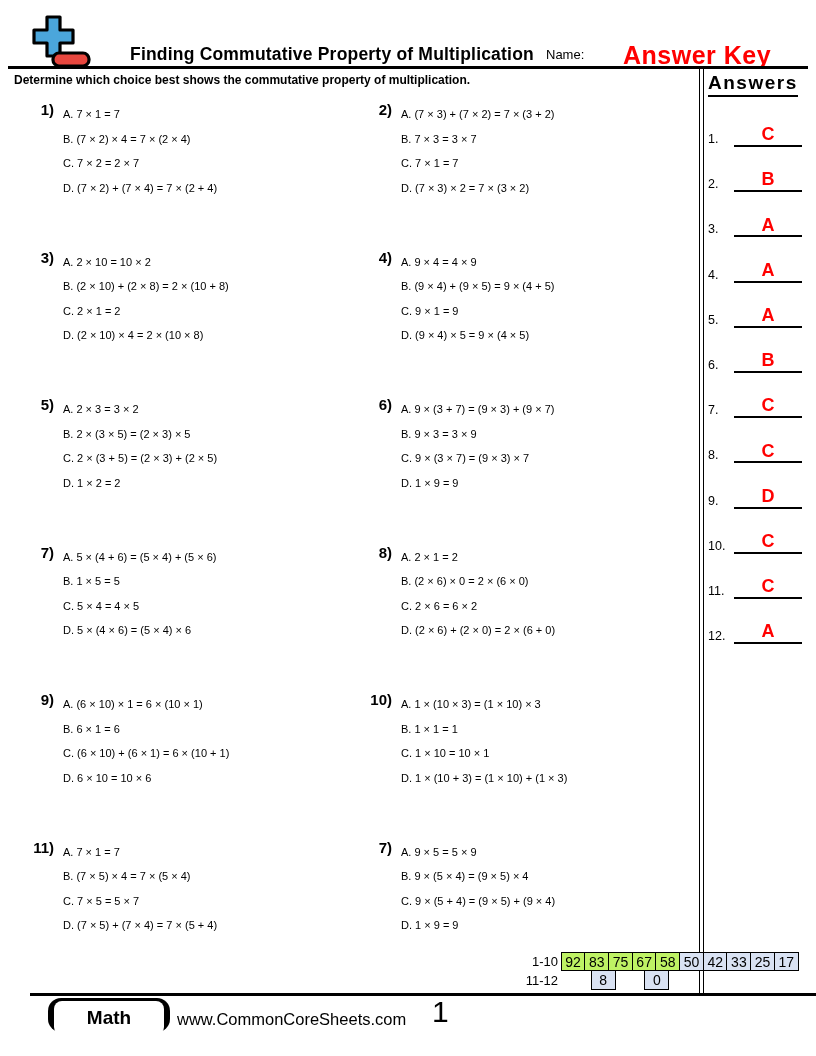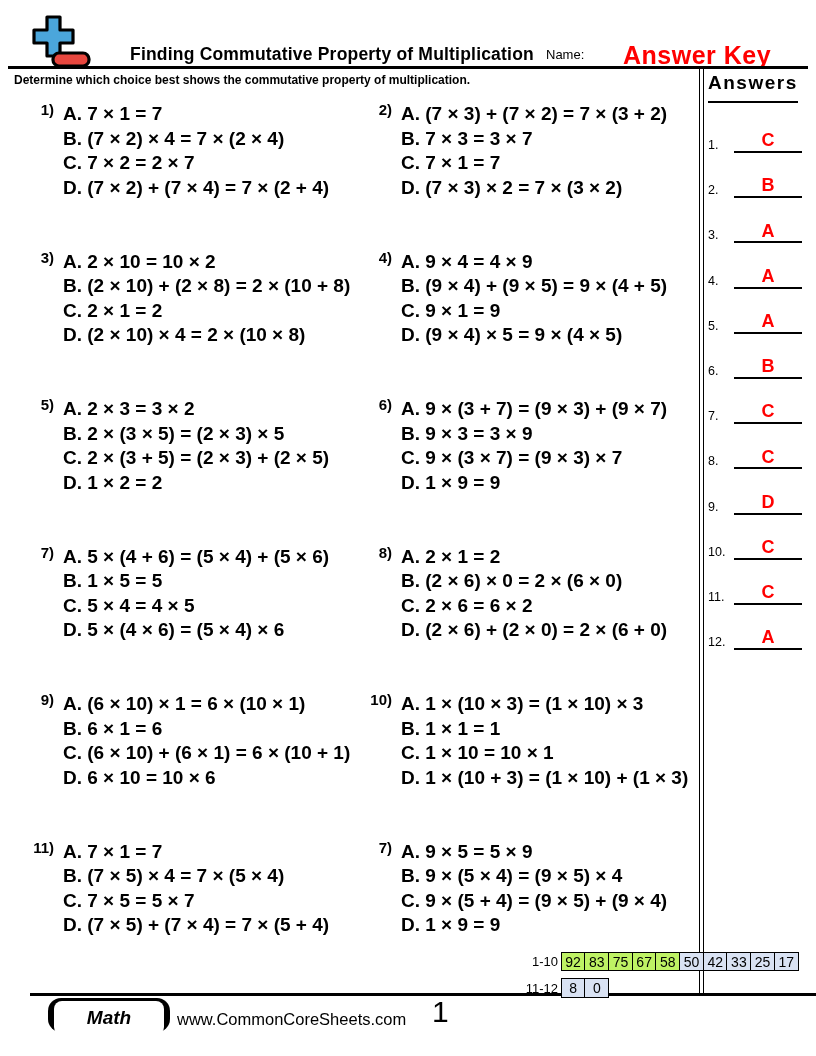--- a/index.html
+++ b/index.html
@@ -17,43 +17,43 @@
   .logo{position:absolute;left:26px;top:13px;width:72px;height:58px;}
   .title{position:absolute;left:130px;top:44px;font-size:17.5px;font-weight:600;letter-spacing:.2px;}
   .name-label{position:absolute;left:546px;top:47px;font-size:13px;}
   .answer-key{position:absolute;left:623px;top:41px;font-size:25px;font-weight:bold;color:var(--accent-red);letter-spacing:.5px;}
   .header-rule{position:absolute;left:8px;top:66px;width:800px;height:3px;background:#000;}
   .instruction{position:absolute;left:14px;top:73px;font-size:12px;font-weight:bold;}
 
   
   .answers-divider{position:absolute;left:699px;top:69px;height:924px;width:5px;border-left:1.5px solid #000;border-right:1.5px solid #000;}
   .answers-panel{position:absolute;left:708px;top:72px;width:100px;}
-  .answers-title{display:inline-block;font-size:19px;font-weight:bold;letter-spacing:1.5px;border-bottom:2px solid #000;padding-bottom:7px;}
+  .answers-title{display:inline-block;font-size:19px;font-weight:bold;letter-spacing:1.5px;border-bottom:2px solid #000;padding-bottom:1px;}
   .answers-list{margin-top:21px;display:flex;flex-direction:column;}
   .ans-item{display:flex;align-items:flex-end;height:29px;margin-bottom:16.2px;}
   .ans-num{width:26px;font-size:12.5px;padding-bottom:1px;}
   .ans-blank{flex:1;margin-right:6px;border-bottom:2px solid #000;display:flex;align-items:flex-end;justify-content:center;height:100%;}
   .ans-letter{font-size:18px;font-weight:bold;color:var(--accent-red);line-height:1.1;}
 
   
   .questions{position:absolute;left:28px;top:102px;width:665px;display:grid;grid-template-columns:338px 327px;grid-auto-rows:147.5px;}
   .q{display:flex;}
   .qnum{width:26px;min-width:26px;text-align:right;font-size:15px;font-weight:bold;margin-right:9px;margin-top:-1px;}
-  .choices{font-size:19px;line-height:24.5px;font-weight:bold;}
+  .choices{font-size:11px;line-height:24.5px;}
 
   
   .footer-rule{position:absolute;left:30px;top:993px;width:786px;height:2.5px;background:#000;}
   .math-badge{position:absolute;left:48px;top:998px;width:122px;height:34px;background:#000;border-radius:13px;}
-  .math-badge-inner{position:absolute;left:6px;top:3px;width:110px;height:34px;background:#fff;border-radius:8px;display:flex;align-items:center;justify-content:center;font-style:italic;}
+  .math-badge-inner{position:absolute;left:6px;top:3px;width:110px;height:34px;background:#fff;border-radius:8px;display:flex;align-items:center;justify-content:center;}
   .math-badge-inner span{font-size:19px;font-weight:bold;}
   .website{position:absolute;left:177px;top:1010px;font-size:16.5px;}
   .page-num{position:absolute;left:432px;top:995px;font-size:30px;}
   .score{position:absolute;left:512px;top:952px;}
   .score-row{display:flex;align-items:stretch;height:19px;}
-  .score-row + .score-row{margin-top:8px;}
+  .score-row + .score-row{margin-top:0px;gap:30px;}
   .score-label{width:50px;text-align:right;padding-right:4px;font-size:13px;line-height:19px;}
   .score-cell{width:25.2px;border:1.5px solid #000;margin-left:-1.5px;display:flex;align-items:center;justify-content:center;font-size:14px;background:#bef264;}
   .score-row.second .score-cell{margin-top:-1.5px;height:20.5px;}
   .score-cell.shaded{background:var(--cell-blue);}
 
   svg .plus{fill:var(--logo-blue);stroke:#000;stroke-width:3.2;stroke-linejoin:round;}
   svg .minus{fill:var(--logo-red);stroke:#000;stroke-width:3.2;stroke-linejoin:round;}
 </style>
 </head>
 <body>

